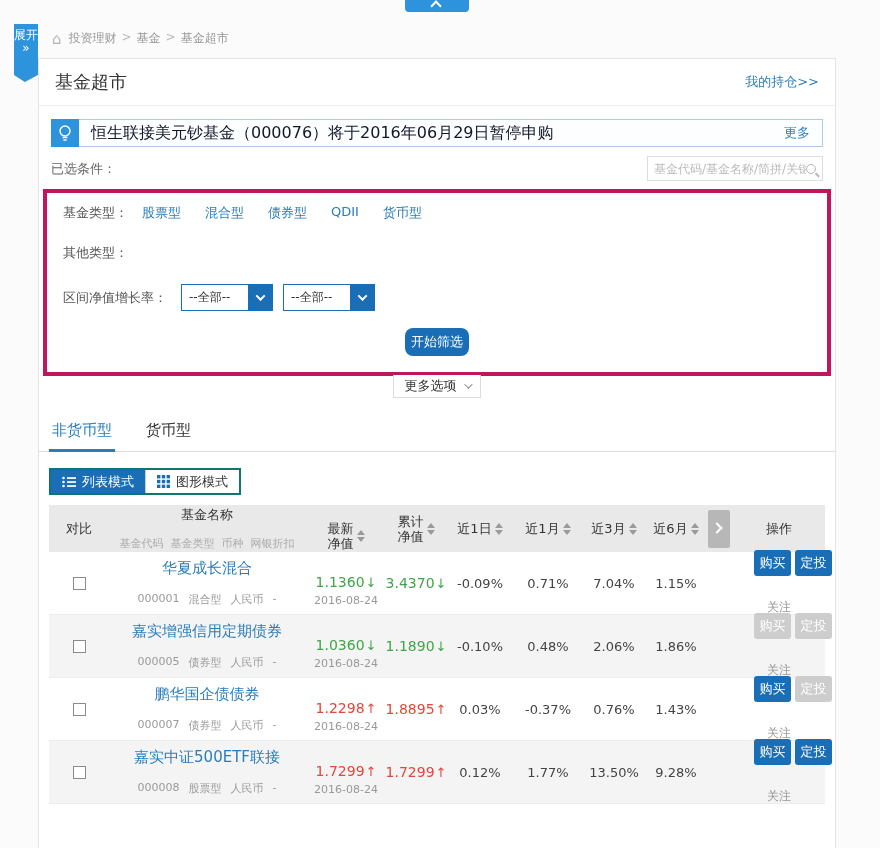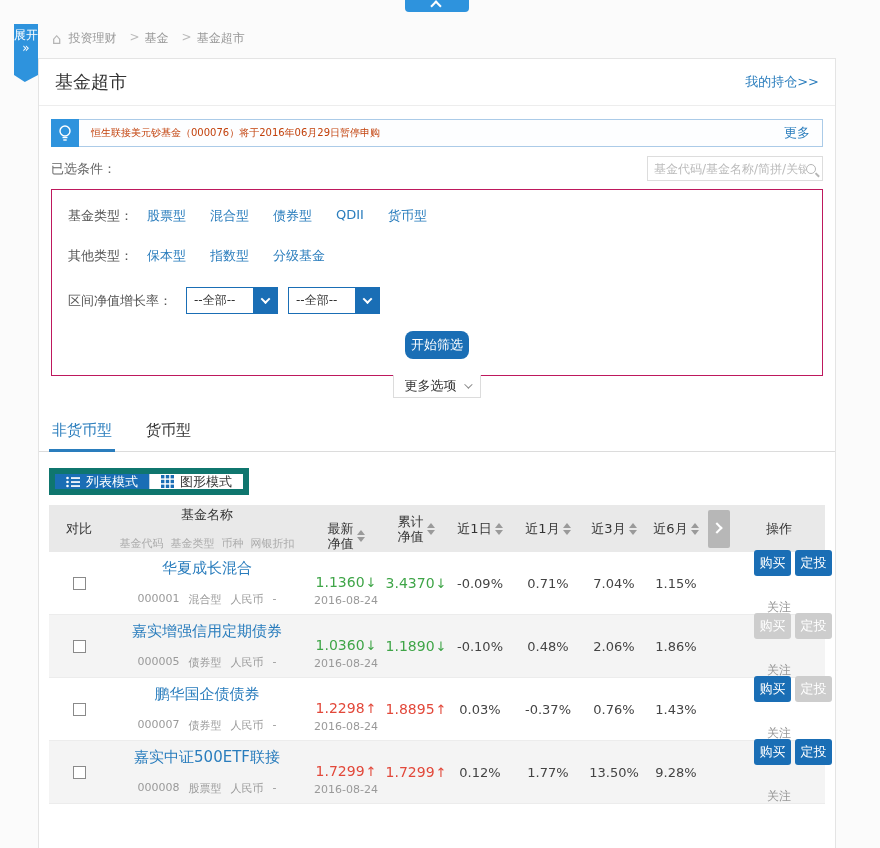--- a/index.html
+++ b/index.html
@@ -21,58 +21,58 @@
   .ribbon .rl { display:block; font-size:12px; line-height:13px; }
   .ribbon .ra { display:block; font-size:12px; line-height:12px; }
 
   
   .breadcrumb-row { position:absolute; left:0; top:0; width:880px; padding:30px 0 0 52px;
     font-size:12px; color:#999; display:flex; align-items:center; gap:5px; }
   .home-icon { color:#b5b5b5; font-size:15px; line-height:12px; margin-right:2px; }
   .crumb { color:#999; }
   .bsep { color:#bbb; margin-left:5px; }
   .crumb-wrap:last-child .bsep { display:none; }
-  .crumb-wrap { display:inline-flex; gap:8px; }
+  .crumb-wrap { display:inline-flex; gap:0; }
 
   
   .panel { position:absolute; left:38px; top:58px; width:798px; height:790px;
     background:#fff; border:1px solid #e4e4e4; border-bottom:none; }
 
   .title-row { height:47px; display:flex; justify-content:space-between; align-items:center;
     padding:0 16px; border-bottom:1px solid #ededed; }
   .page-title { font-size:18px; color:#333; }
   .holdings-link { font-size:13px; color:#2a7dbd; }
 
   
   .notice { margin:13px 12px 0; height:28px; border:1px solid #abcbe8; background:#fdfeff;
     display:flex; align-items:center; }
   .notice-icon { width:28px; height:28px; flex:0 0 28px; margin:-1px 0 -1px -1px;
     background:#2e93dd; display:flex; align-items:center; justify-content:center; }
-  .notice-text { font-size:10px; color:#c2410c; padding-left:12px; flex:1; }
+  .notice-text { font-size:16px; color:#0f172a; padding-left:12px; flex:1; }
   .notice-more { font-size:13px; color:#2a7dbd; padding-right:12px; }
 
   
   .cat-tabs { display:flex; gap:25px; padding:0 16px; height:42px; align-items:center;
     border-bottom:1px solid #e7e7e7; margin-top:4px; }
   .ctab { font-size:14px; color:#333; }
 
   
   .cond-row { display:flex; justify-content:space-between; align-items:center; padding:9px 12px 8px; }
   .cond-label { font-size:13px; color:#666; }
   .search-box { width:176px; height:25px; border:1px solid #ddd; display:flex; align-items:center;
     background:#fff; padding:0 6px; }
   .search-input { border:none; outline:none; flex:1; font-size:12px; color:#333; min-width:0;
     font-family:inherit; }
   .search-input::placeholder { color:#bbb; }
   .mag { width:10px; height:10px; border:1px solid #b5b5b5; border-radius:50%; position:relative; flex:0 0 10px; }
   .mag::after { content:""; position:absolute; width:5px; height:1.5px; background:#b5b5b5;
     transform:rotate(45deg); left:8px; top:9px; }
 
   
-  .filter-box { margin:0 12px; border:1px solid #be185d; padding-top:6px; }
+  .filter-box { margin:0 4px; border:4px solid #be185d; }
   .f-row { display:flex; align-items:center; padding:11px 16px; }
   .f-label { font-size:13px; color:#555; margin-right:14px; white-space:nowrap; }
   .f-links { display:flex; gap:24px; }
   .f-link { font-size:13px; color:#2a7dbd; }
   .sel { display:inline-flex; height:27px; border:1px solid #1a6eb5; background:#fff;
     margin-right:10px; cursor:pointer; align-items:stretch; }
   .sel-val { width:66px; font-size:12px; color:#333; display:flex; align-items:center; padding-left:7px; }
   .sel-btn { width:24px; background:#1a6eb5; display:flex; align-items:center; justify-content:center; }
   .chev-dn-w { width:7px; height:7px; border-right:2px solid #fff; border-bottom:2px solid #fff;
     transform:rotate(45deg) translate(-1px,-1px); }
@@ -88,21 +88,21 @@
 
   
   .result-tabs { margin-top:13px; padding:0 10px; border-bottom:1px solid #dcdcdc;
     display:flex; gap:28px; }
   .rtab { font-size:15px; color:#333; padding:10px 3px 9px; border-bottom:3px solid transparent;
     margin-bottom:-1px; cursor:pointer; }
   .rtab[data-active="true"] { color:#2a7dbd; border-bottom-color:#2a7dbd; }
 
   
   .mode-row { padding:16px 10px 10px; }
-  .mode-group { display:inline-flex; border:6px solid #0f766e; height:27px; }
+  .mode-group { display:inline-flex; border:2px solid #0f766e; height:27px; }
   .mode-btn { display:inline-flex; align-items:center; gap:6px; padding:0 11px; font-size:13px; cursor:pointer; }
   .mode-btn.list { background:#1a6eb5; color:#fff; }
   .mode-btn.grid { background:#fff; color:#333; border-left:1px solid #bcd0e0; }
 
   
   .ftable { margin:0 10px; }
   .thead { display:flex; background:#e9e9e9; height:47px; align-items:center; font-size:13px; color:#333; }
   .col { display:flex; flex-direction:column; align-items:center; justify-content:center; text-align:center; }
   .c-cmp{width:60px;} .c-name{width:196px;gap:9px;} .c-nav{width:82px;margin-top:14px;} .c-acc{width:58px;}
   .c-p1{width:70px;} .c-p2{width:66px;} .c-p3{width:66px;} .c-p4{width:58px;}
@@ -210,28 +210,20 @@
 
           <a class="f-link">债券型</a>
 
           <a class="f-link">QDII</a>
 
           <a class="f-link">货币型</a>
         </span>
     </div>
     <div class="f-row">
       <span class="f-label">其他类型：</span>
-      <span class="f-links">
-
-          <a class="f-link">保本型</a>
-
-          <a class="f-link">指数型</a>
-
-          <a class="f-link">分级基金</a>
-        </span>
     </div>
     <div class="f-row">
       <span class="f-label">区间净值增长率：</span>
       <span class="sel">
         <span class="sel-val">--全部--</span>
         <span class="sel-btn">
             <span class="chev-dn-w"></span>
           </span>
       </span>
       <span class="sel">

